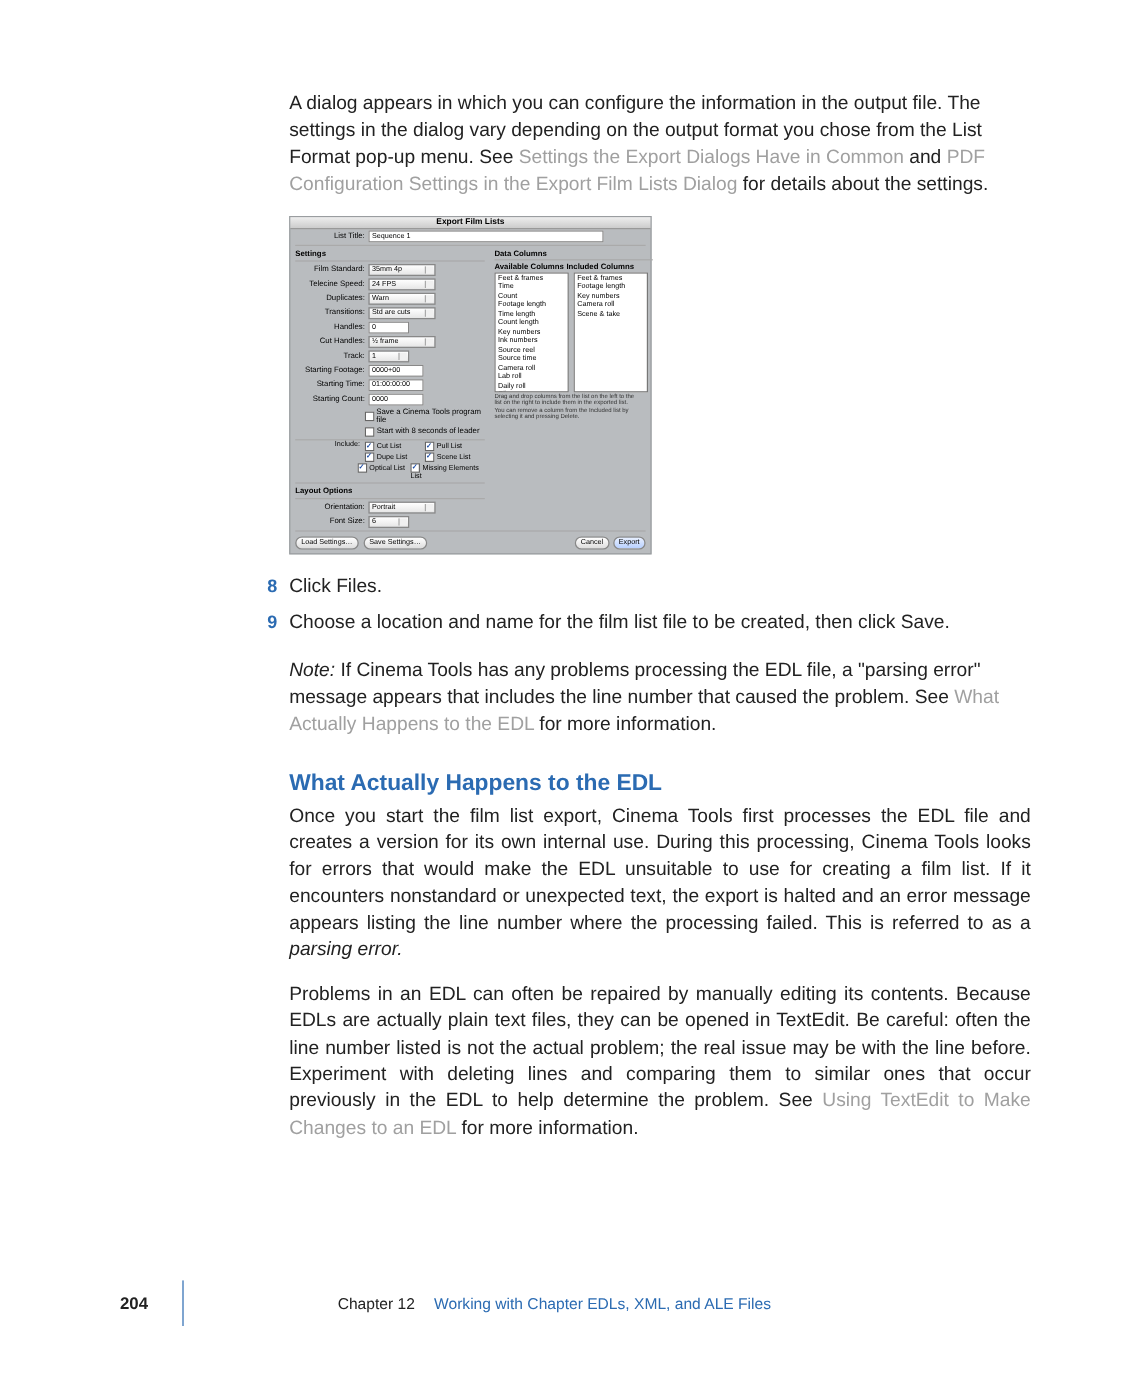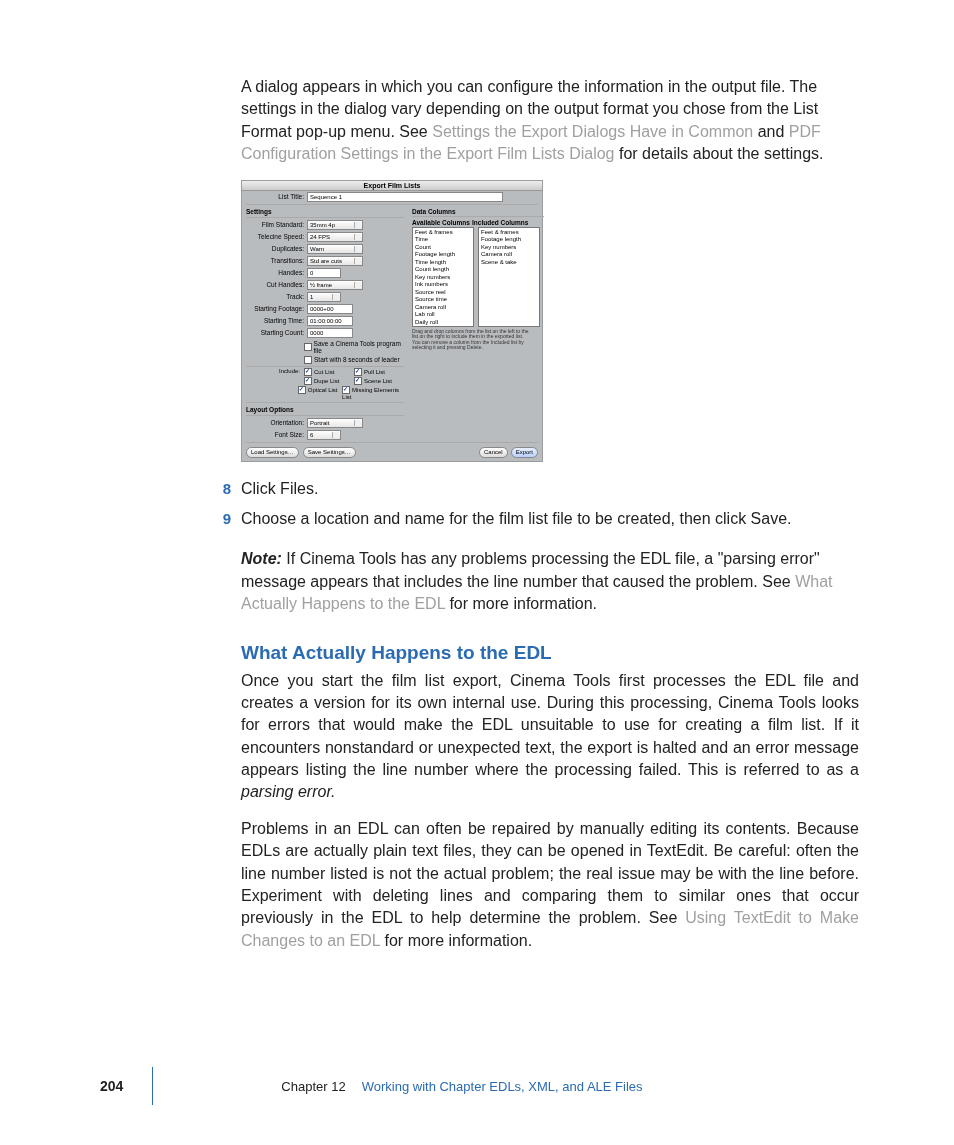--- a/index.html
+++ b/index.html
@@ -46,21 +46,21 @@
     font-weight: 700;
     padding-right: 10px;
     margin-left: -38px;
     font-size: 15px;
   }
   .step-body {
     flex: 1;
   }
   .note-label {
     font-style: italic;
-    font-weight: 700;
+    font-weight: 400;
   }
   .italic {
     font-style: italic;
   }
   .section-head {
     color: #2b6bb2;
     font-size: 19px;
     font-weight: 700;
     margin: 26px 0 6px 0;
   }

